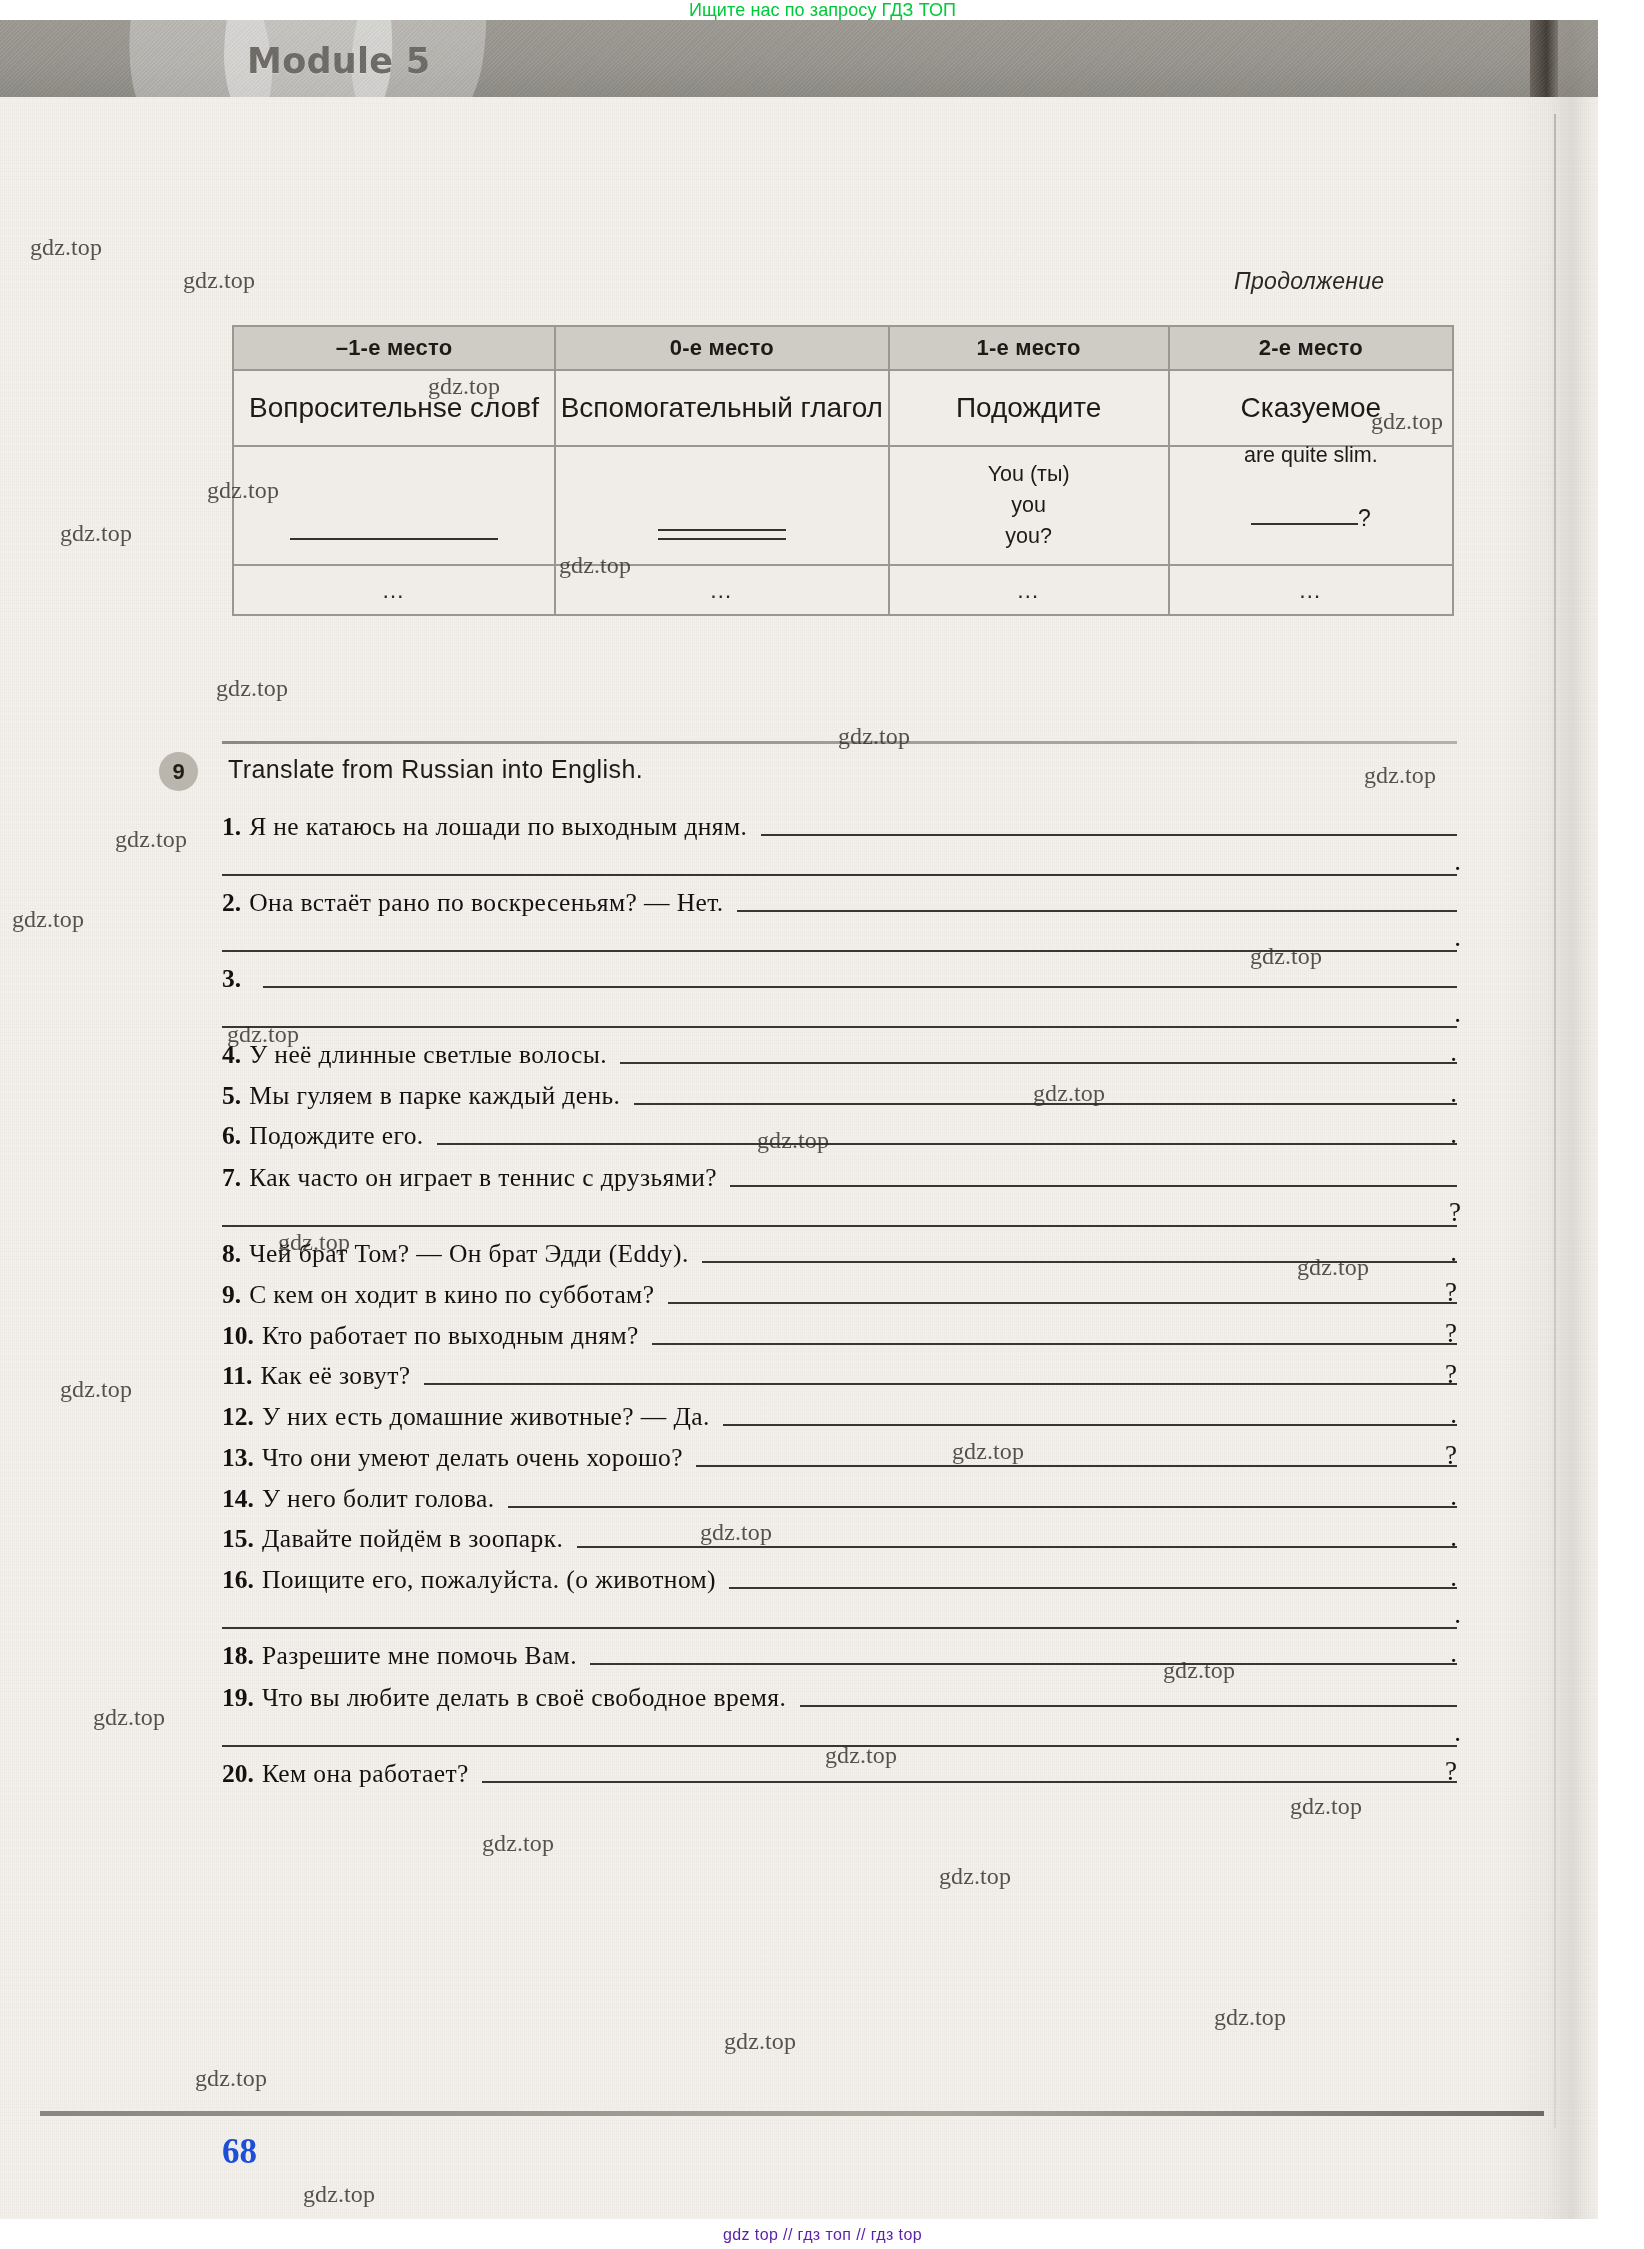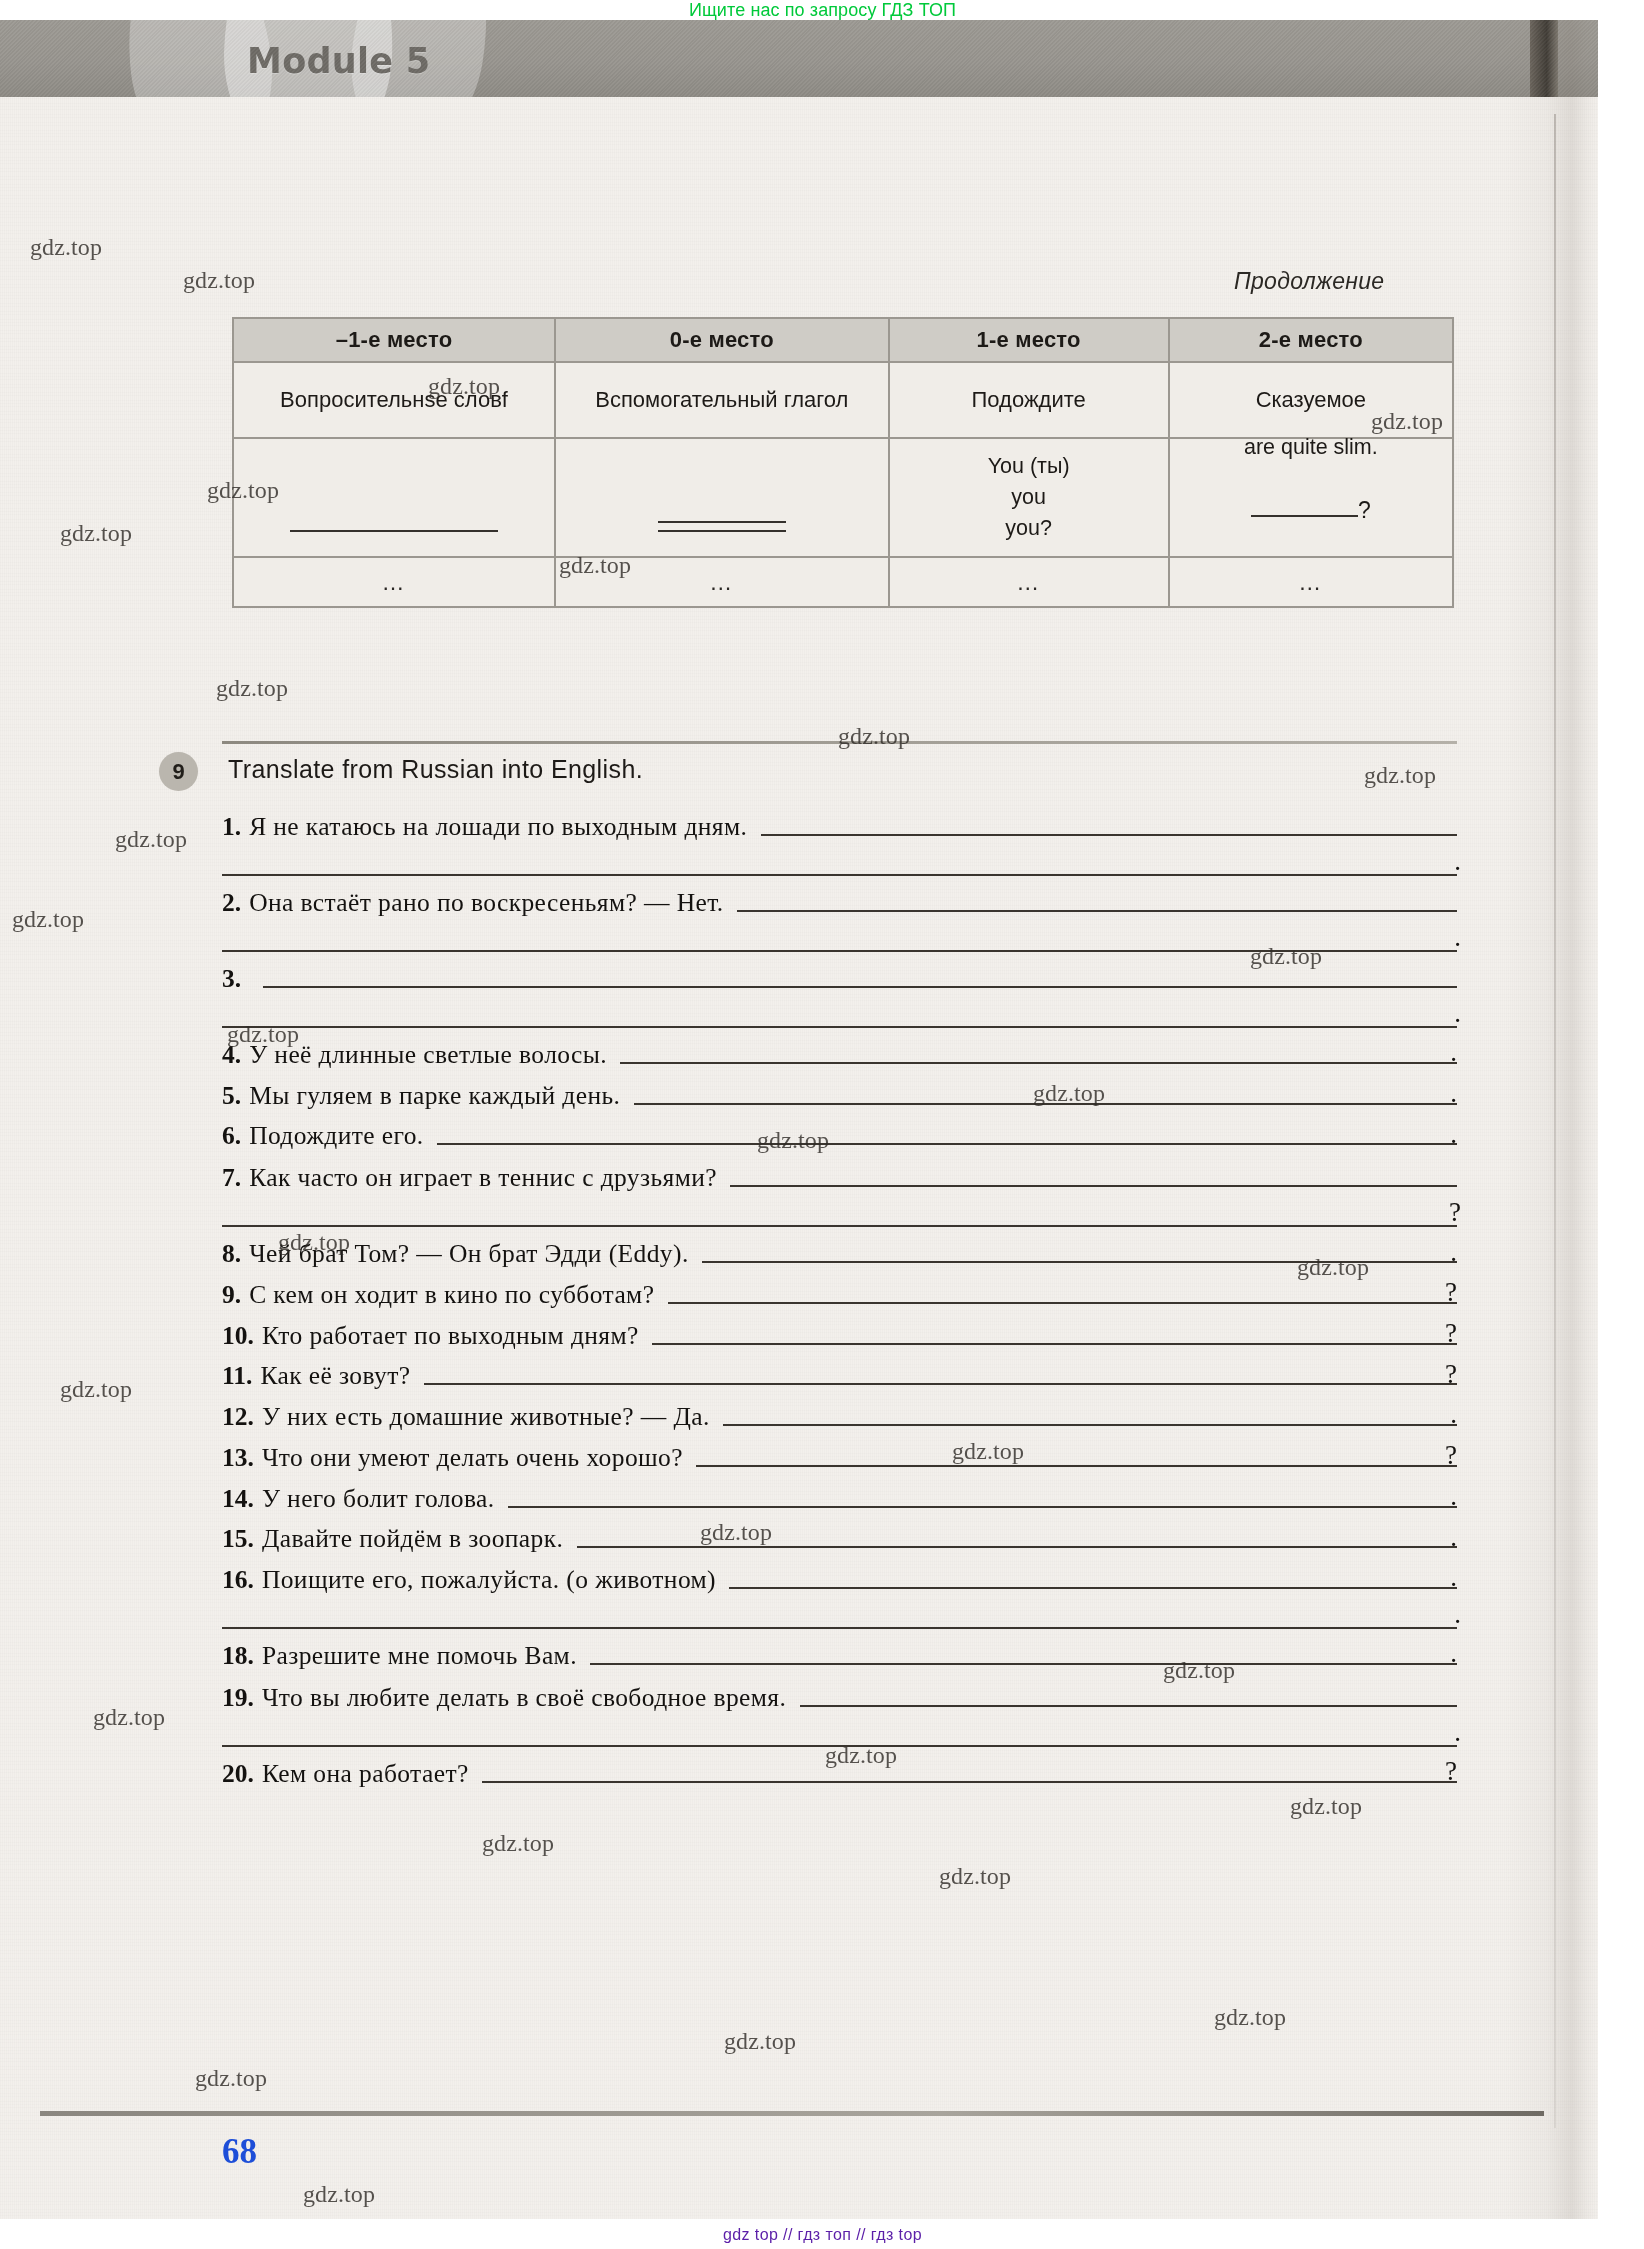--- a/index.html
+++ b/index.html
@@ -48,27 +48,27 @@
     color:#6e6b66;letter-spacing:0.3px;text-shadow:0 0.7px 0 rgba(255,255,255,.25);}
   .band-dark-right{position:absolute;right:40px;top:0;width:28px;height:77px;
     background:linear-gradient(90deg,#6b655d,#3e3a34 60%,#7d786f);}
 
   
   .continued{position:absolute;left:1234px;top:248px;
     font-family:"Liberation Sans",sans-serif;font-style:italic;font-size:23px;
     color:#2b2824;letter-spacing:0.3px;}
 
   
-  .gtable{position:absolute;left:232px;top:297px;width:1222px;
+  .gtable{position:absolute;left:232px;top:305px;width:1222px;
     border-collapse:collapse;table-layout:fixed;padding-left:38px;}
   .gtable td,.gtable th{border:2px solid #9b9790;padding:0;vertical-align:middle;
     font-family:"Liberation Sans",sans-serif;color:#1d1a17;background:#f0ede8;}
   .gtable th{background:#cfccc6;font-weight:700;font-size:22px;height:42px;
     text-align:center;letter-spacing:0.2px;}
-  .gtable td.desc{height:74px;text-align:center;font-size:22px;line-height:1.22;}
+  .gtable td.desc{height:74px;text-align:center;font-size:28px;line-height:1.22;}
   .gtable td.fill{height:117px;text-align:center;font-size:21.5px;line-height:1.45;
     position:relative;}
   .gtable td.dots{height:48px;text-align:center;font-size:23px;letter-spacing:2px;
     color:#2a2724;}
   .blank{display:inline-block;border-bottom:2px solid #35312c;height:0.7px;}
   .b-w190{width:128px;}
   .b-w160{width:107px;}
   .b-w310{width:208px;}
   .fill-bottom{position:absolute;left:0;right:0;bottom:14.8px;text-align:center;}
   .fill-mid{position:absolute;left:0;right:0;top:62px;text-align:center;}

